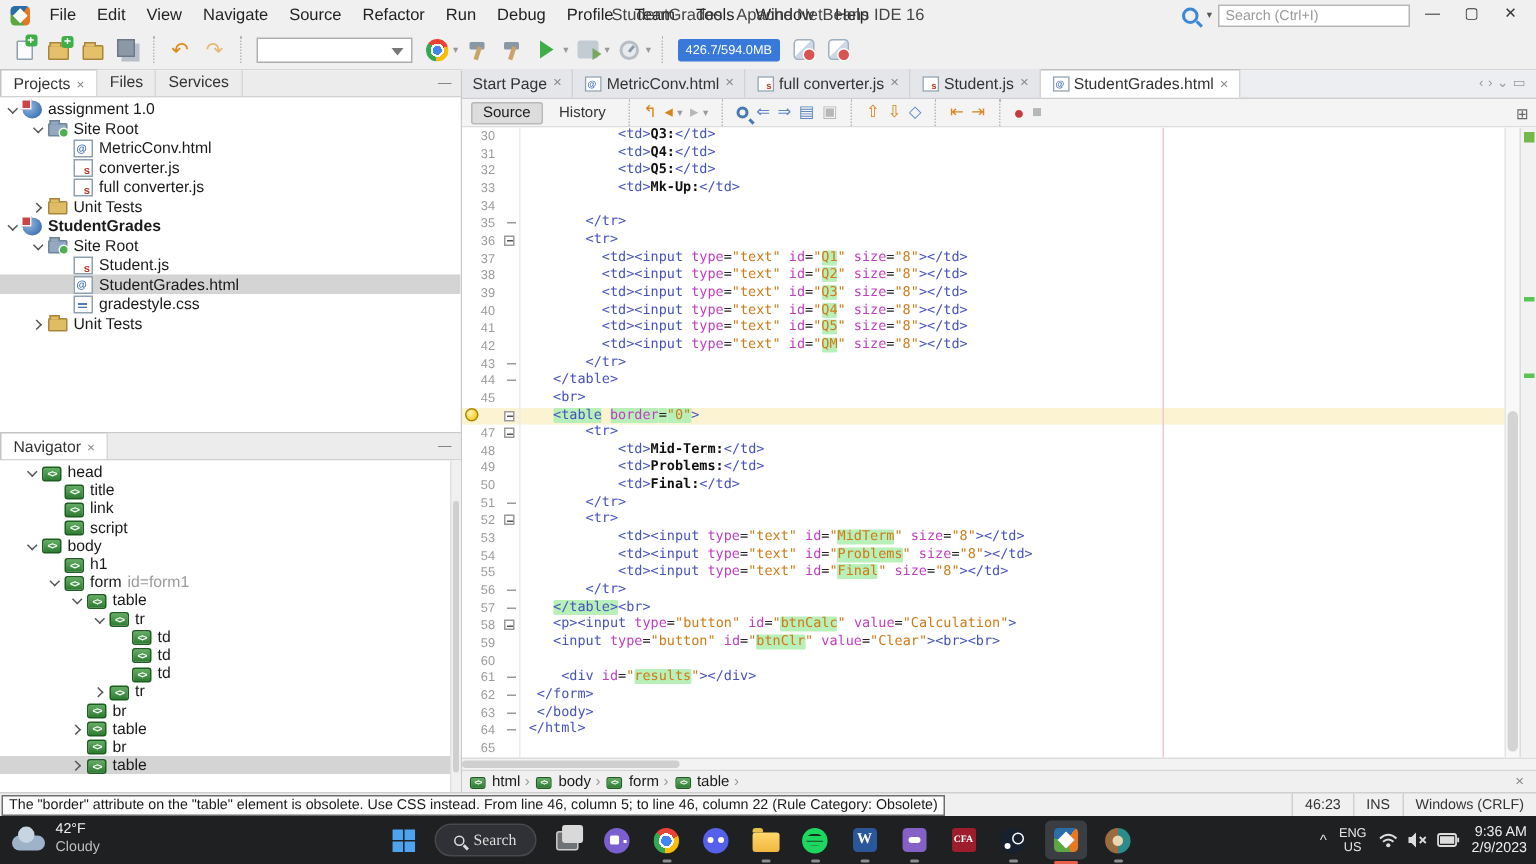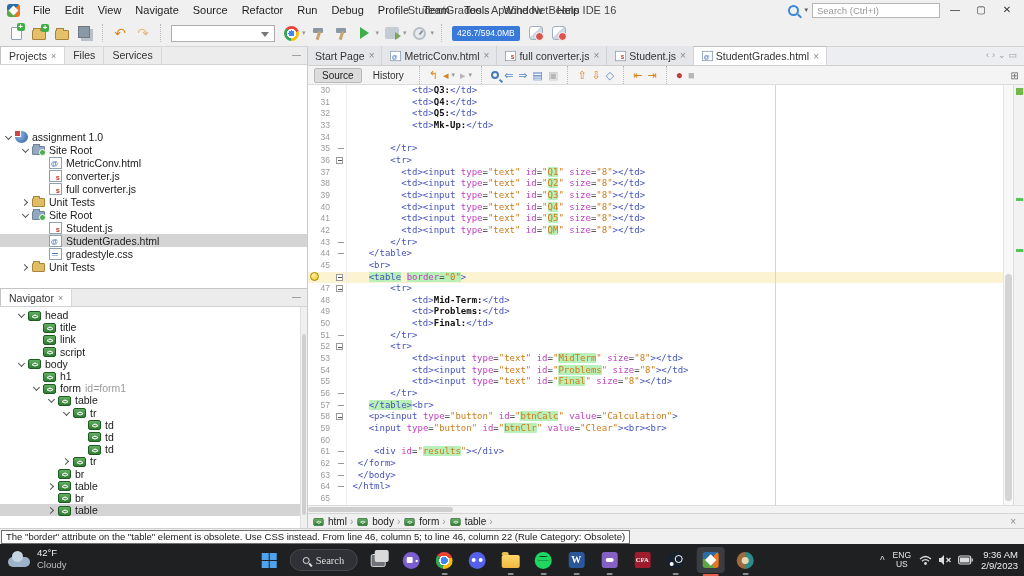--- a/index.html
+++ b/index.html
@@ -287,21 +287,21 @@
               <span class="tclose">×</span>
             </span>
           <span class="ptab">
               <span>Files</span>
             </span>
           <span class="ptab">
               <span>Services</span>
             </span>
           <span class="pmin">—</span>
         </div>
-        <div class="treebox proj" style="padding-top:18px;margin-top:47px;">
+        <div class="treebox proj" style="padding-top:1px;">
             <div class="trow" style="padding-left: 4px;">
               <span class="exp open"></span>
               <span class="ico i-project"></span>
               <span class="lab">assignment 1.0</span>
             </div>
             <div class="trow" style="padding-left: 21px;">
               <span class="exp open"></span>
               <span class="ico i-siteroot"></span>
               <span class="lab">Site Root</span>
             </div>
@@ -317,20 +317,25 @@
             </div>
             <div class="trow" style="padding-left: 38px;">
               <span class="exp "></span>
               <span class="ico i-js"></span>
               <span class="lab">full converter.js</span>
             </div>
             <div class="trow" style="padding-left: 21px;">
               <span class="exp closed"></span>
               <span class="ico i-folder"></span>
               <span class="lab">Unit Tests</span>
+            </div>
+            <div class="trow" style="padding-left: 4px;">
+              <span class="exp open"></span>
+              <span class="ico i-project"></span>
+              <span class="lab b">StudentGrades</span>
             </div>
             <div class="trow" style="padding-left: 21px;">
               <span class="exp open"></span>
               <span class="ico i-siteroot"></span>
               <span class="lab">Site Root</span>
             </div>
             <div class="trow" style="padding-left: 38px;">
               <span class="exp "></span>
               <span class="ico i-js"></span>
               <span class="lab">Student.js</span>
@@ -584,20 +589,25 @@
             </span>
             <span class="bc-sep">›</span>
           </span>
         <span class="bc-close">×</span>
       </div>
     </div>
   </div>
 
   <div class="statusbar">
     <span class="sb-msg">The "border" attribute on the "table" element is obsolete. Use CSS instead. From line 46, column 5; to line 46, column 22 (Rule Category: Obsolete)</span>
+    <span class="sb-right">
+      <span class="sb-cell">46:23</span>
+      <span class="sb-cell">INS</span>
+      <span class="sb-cell">Windows (CRLF)</span>
+    </span>
   </div>
 
   <div class="taskbar">
     <div class="weather">
       <span class="cloud"></span>
       <span class="wtxt"><span class="wtemp">42°F</span><br>
       <span class="wcond">Cloudy</span></span>
     </div>
     <div class="centerbar">
       <span class="tico">

